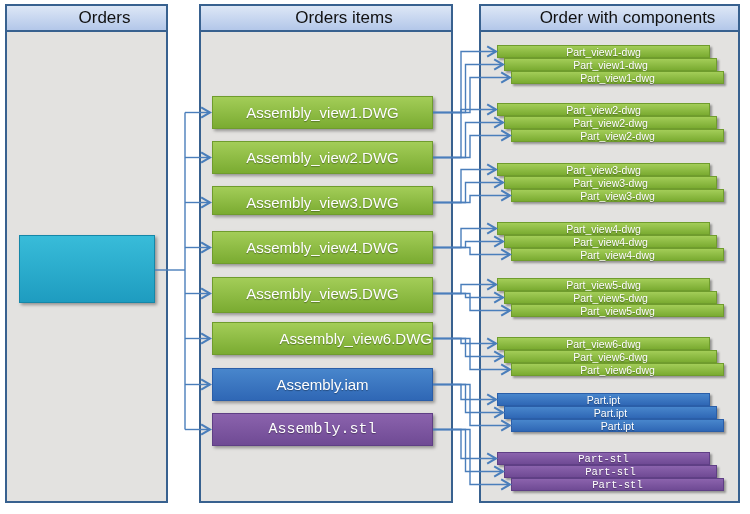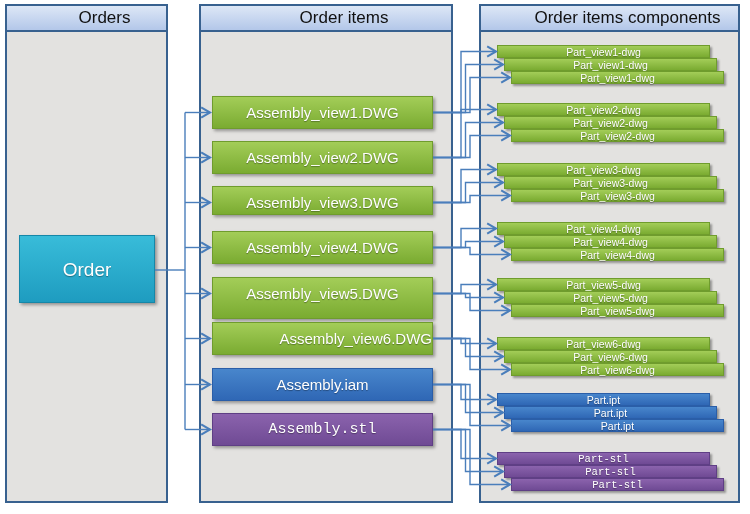--- a/index.html
+++ b/index.html
@@ -44,37 +44,36 @@
 </head>
 <body>
 
 <div id="stage" style="--panel-border: #38618f; --panel-bg: #e3e2e0; --header-top: #dde7f6; --header-bottom: #b3c7e9; --green-top: #a3cd58; --green-bottom: #7aab31; --teal-top: #38bcd9; --teal-bottom: #1e9cc0; --blue-top: #4886cc; --blue-bottom: #2f67b5; --purple-top: #8b63ad; --purple-bottom: #6f4a94;">
 
   <div class="panel" style="left:5px; width:163px;">
     <div class="panel-header">Orders</div>
   </div>
 
   <div class="panel" style="left:199px; width:254px;">
-    <div class="panel-header">Order items</div>
+    <div class="panel-header">Orders items</div>
   </div>
 
   <div class="panel" style="left:479px; width:261px;">
-    <div class="panel-header">Order items components</div>
+    <div class="panel-header">Order with components</div>
   </div>
 
   <div class="node teal" id="order-node">
-    <div class="order-title">Order</div>
   </div>
 
   <div id="items-layer">
       <div class="node item green" style="left: 212px; top: 96px; width: 221px; height: 33px; line-height: 31px;">Assembly_view1.DWG</div>
       <div class="node item green" style="left: 212px; top: 141px; width: 221px; height: 33px; line-height: 31px;">Assembly_view2.DWG</div>
       <div class="node item green" style="left: 212px; top: 186px; width: 221px; height: 29px; line-height: 31px;">Assembly_view3.DWG</div>
       <div class="node item green" style="left: 212px; top: 231px; width: 221px; height: 33px; line-height: 31px;">Assembly_view4.DWG</div>
-      <div class="node item green" style="left: 212px; top: 277px; width: 221px; height: 42px; line-height: 31px;">Assembly_view5.DWG</div>
+      <div class="node item green" style="left: 212px; top: 277px; width: 221px; height: 36px; line-height: 31px;">Assembly_view5.DWG</div>
       <div class="node item green" style="left: 212px; top: 322px; width: 221px; height: 33px; line-height: 31px; text-align: right;">Assembly_view6.DWG</div>
       <div class="node item blue" style="left: 212px; top: 368px; width: 221px; height: 33px; line-height: 31px; text-align: center;">Assembly.iam</div>
       <div class="node item purple" style="left: 212px; top: 413px; width: 221px; height: 33px; line-height: 31px;">Assembly.stl</div>
     </div>
   <div id="stacks-layer">
       <div class="bar green" style="left: 497px; top: 45px; width: 213px; height: 13px; line-height: 13px;">Part_view1-dwg</div>
       <div class="bar green" style="left: 504px; top: 58px; width: 213px; height: 13px; line-height: 13px;">Part_view1-dwg</div>
       <div class="bar green" style="left: 511px; top: 71px; width: 213px; height: 13px; line-height: 13px;">Part_view1-dwg</div>
       <div class="bar green" style="left: 497px; top: 103px; width: 213px; height: 13px; line-height: 13px;">Part_view2-dwg</div>
       <div class="bar green" style="left: 504px; top: 116px; width: 213px; height: 13px; line-height: 13px;">Part_view2-dwg</div>

